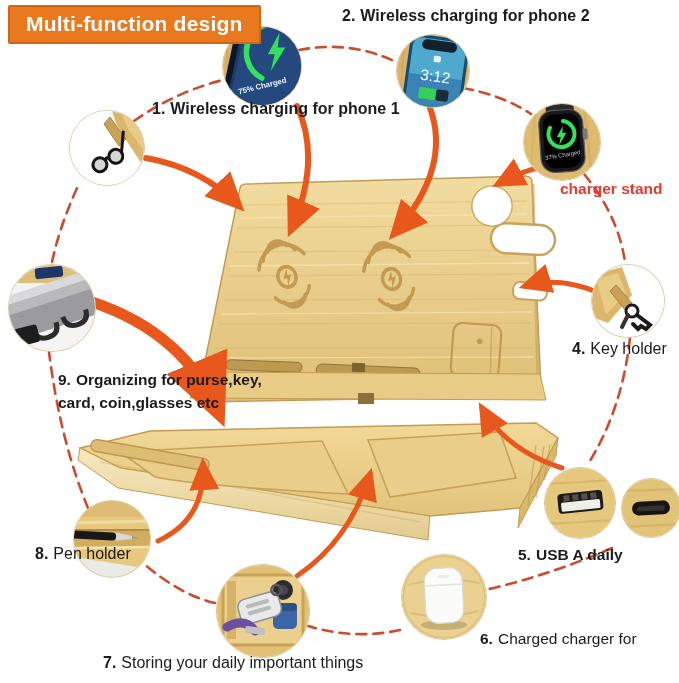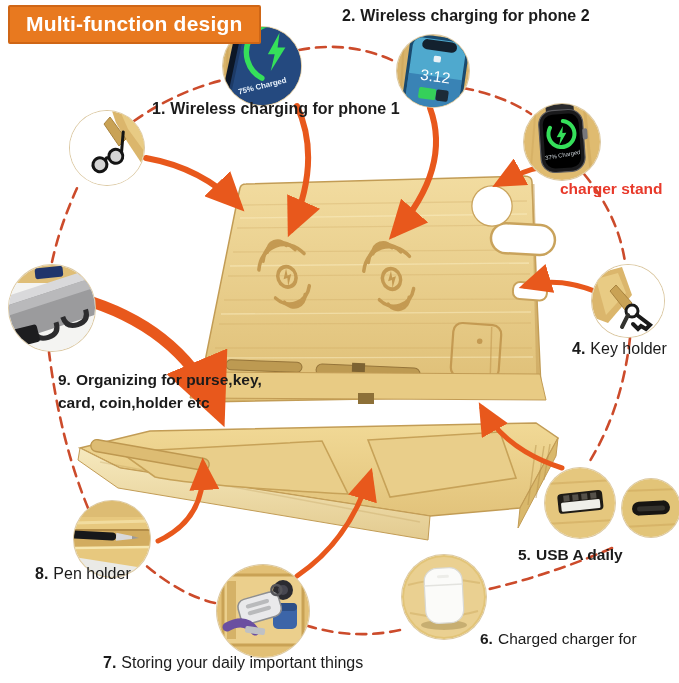--- a/index.html
+++ b/index.html
@@ -361,24 +361,24 @@
   <div class="lbl bold" style="left:518px;top:545px;line-height:1.28;">
     <span class="ln"><b>5.</b><span>USB A daily</span></span>
   </div>
 
   <div class="lbl" style="left:480px;top:628px;line-height:1.45;">
     <span class="ln"><b>6.</b><span>Charged charger for</span></span>
   </div>
 
   <div class="lbl semib" style="left:22px;top:368px;line-height:1.5;margin-left:36px;">
     <span class="ln"><b>9.</b><span>Organizing for purse,key,</span></span>
-    <span class="ln">card, coin,holder etc</span>
-  </div>
-
-  <div class="lbl big" style="left:35px;top:564px;">
+    <span class="ln">card, coin,glasses etc</span>
+  </div>
+
+  <div class="lbl big" style="left:35px;top:544px;">
     <b>8.</b><span>Pen holder</span>
   </div>
 
   <div class="lbl big" style="left:103px;top:653px;">
     <b>7.</b><span>Storing your daily important things</span>
   </div>
 
 </div>
 
 </body></html>

